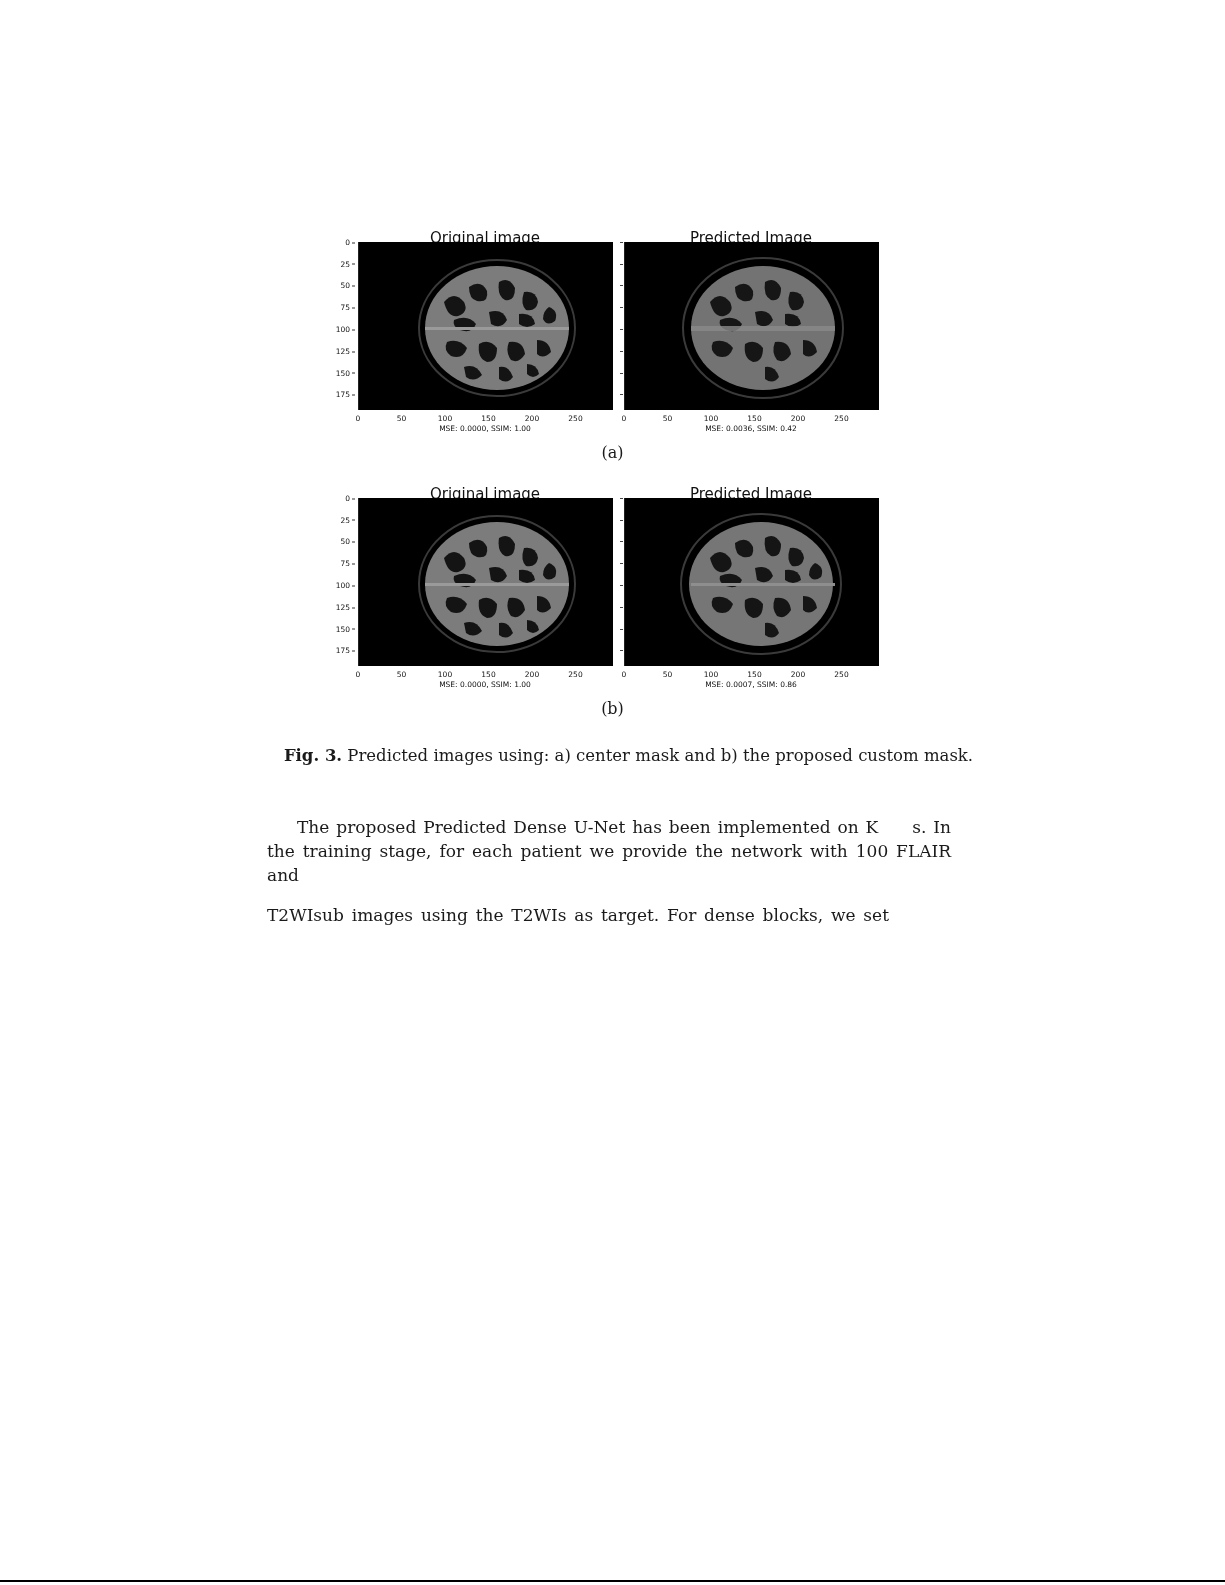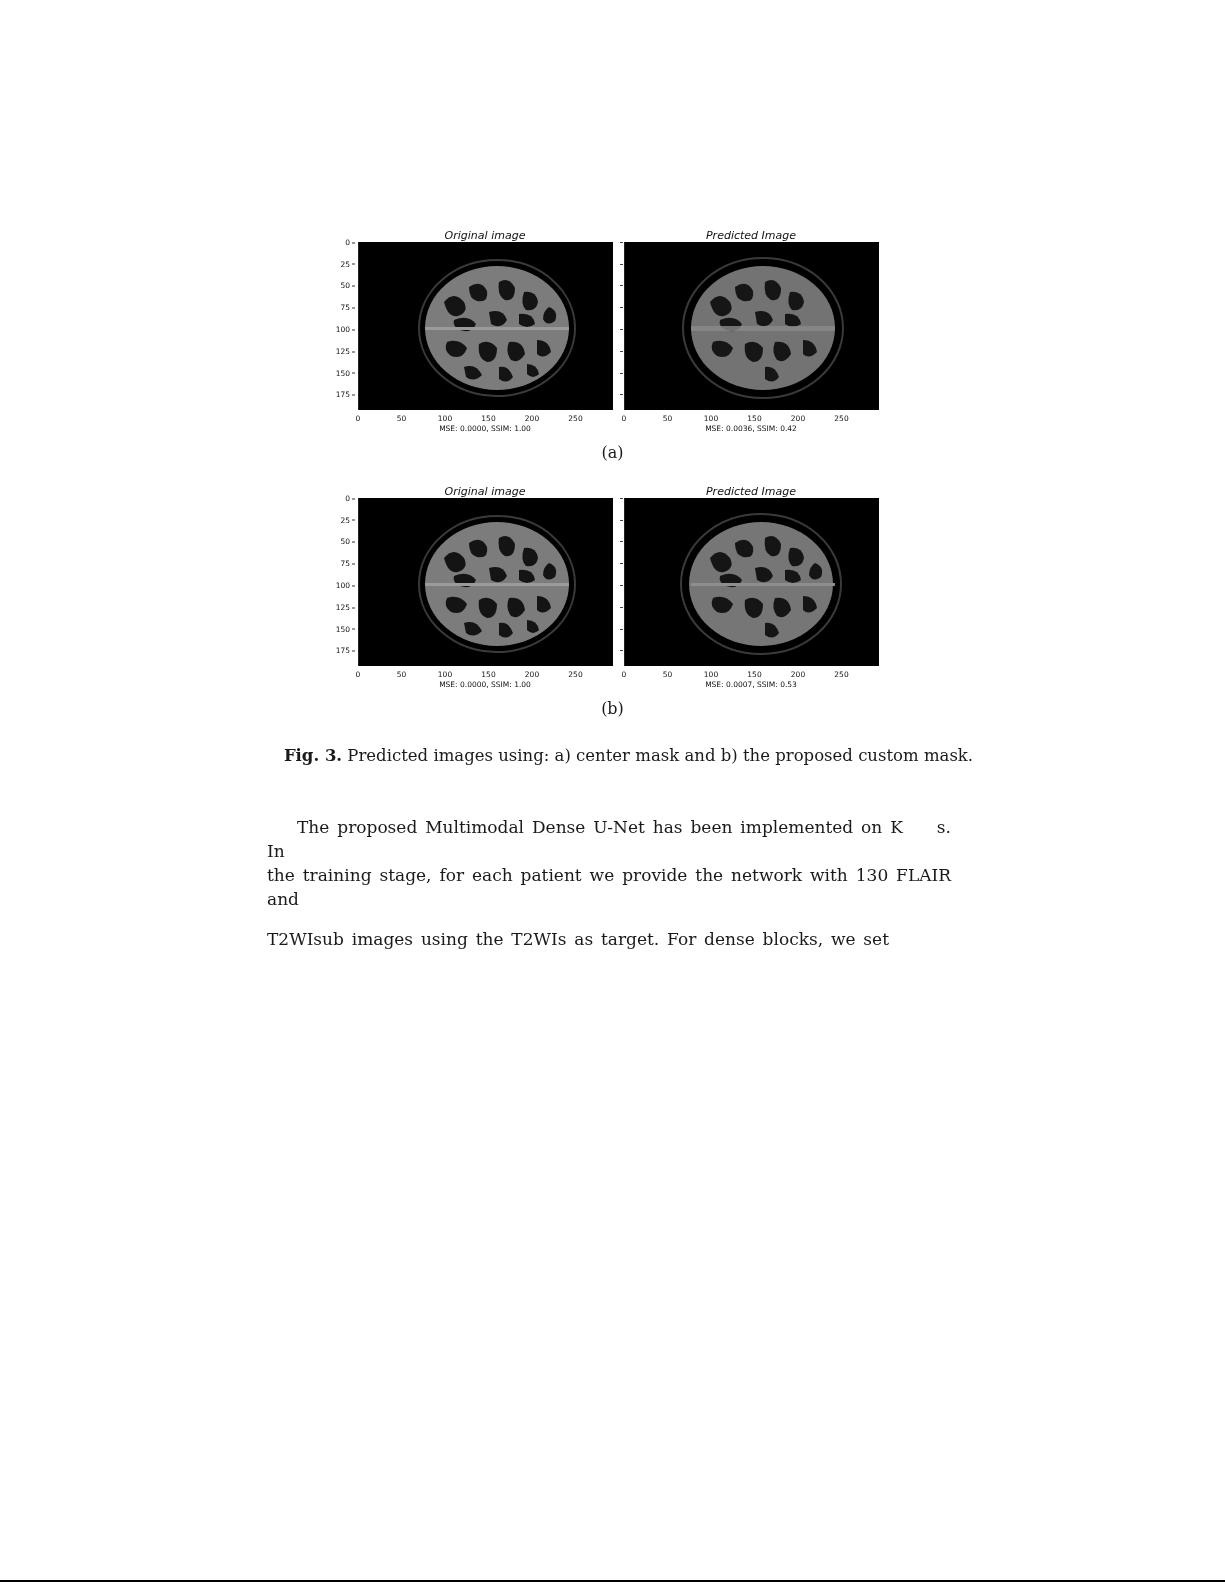--- a/index.html
+++ b/index.html
@@ -1,21 +1,21 @@
 <!DOCTYPE html>
 <html><head>
 <meta charset="utf-8">
 <style>
   html, body { margin: 0; padding: 0; background: #ffffff; }
   body { width: 1225px; height: 1585px; position: relative; overflow: hidden;
          font-family: "DejaVu Serif", "Liberation Serif", serif; color: #1a1a1a; }
   .figrow { position: absolute; left: 0; width: 1225px; }
   .panel { position: absolute; }
   .ptitle { position: absolute; width: 100%; text-align: center; top: -13px;
-            font-family: "DejaVu Sans", sans-serif; font-size: 11px; color: #111; font-style: italic; }
+            font-family: "DejaVu Sans", sans-serif; font-size: 15px; color: #111; }
   .img { position: absolute; left: 0; top: 0; width: 254px; height: 168px; background: #000;
          overflow: hidden; border-left: 1px solid #222; }
   .img svg { display: block; }
   .ytick { position: absolute; right: 262px; font-family: "DejaVu Sans", sans-serif; font-size: 7.5px;
            color: #111; text-align: right; width: 30px; transform: translateY(-50%); }
   .ytick::after { content: ""; position: absolute; right: -5px; top: 50%; width: 3px; height: 1px; background: #333; }
   .ytickmark { position: absolute; left: -4px; width: 3px; height: 1px; background: #444; }
   .xtick { position: absolute; top: 172px; font-family: "DejaVu Sans", sans-serif; font-size: 7.5px;
            color: #111; transform: translateX(-50%); }
   .metric { position: absolute; top: 182px; width: 100%; text-align: center;
@@ -194,28 +194,28 @@
     <div class="ytickmark" style="top:87px;"></div>
     <div class="ytickmark" style="top:109px;"></div>
     <div class="ytickmark" style="top:130.5px;"></div>
     <div class="ytickmark" style="top:152px;"></div>
     <div class="xtick" style="left:0px;">0</div>
     <div class="xtick" style="left:43.5px;">50</div>
     <div class="xtick" style="left:87px;">100</div>
     <div class="xtick" style="left:130.5px;">150</div>
     <div class="xtick" style="left:174px;">200</div>
     <div class="xtick" style="left:217.5px;">250</div>
-    <div class="metric">MSE: 0.0007, SSIM: 0.53</div>
+    <div class="metric">MSE: 0.0007, SSIM: 0.86</div>
   </div>
 </div>
 <div class="sublabel" style="top:699px;">(b)</div>
 
 <div class="caption">
   <b>Fig. 3.</b><span> Predicted images using: a) center mask and b) the proposed custom mask.</span>
 </div>
 
 <div class="para">
-  <span class="line indent" style="text-indent:30px;">The proposed Multimodal Dense U-Net has been implemented on K  s. In</span>
-  <span class="line">the training stage, for each patient we provide the network with 130 FLAIR and</span>
+  <span class="line indent" style="text-indent:30px;">The proposed Predicted Dense U-Net has been implemented on K  s. In</span>
+  <span class="line">the training stage, for each patient we provide the network with 100 FLAIR and</span>
   <span class="line last" style="width:622px;text-align:justify;text-align-last:justify;">T2WIsub images using the T2WIs as target. For dense blocks, we set</span>
 </div>
 
 <div class="bottom-rule"></div>
 
 </body></html>

